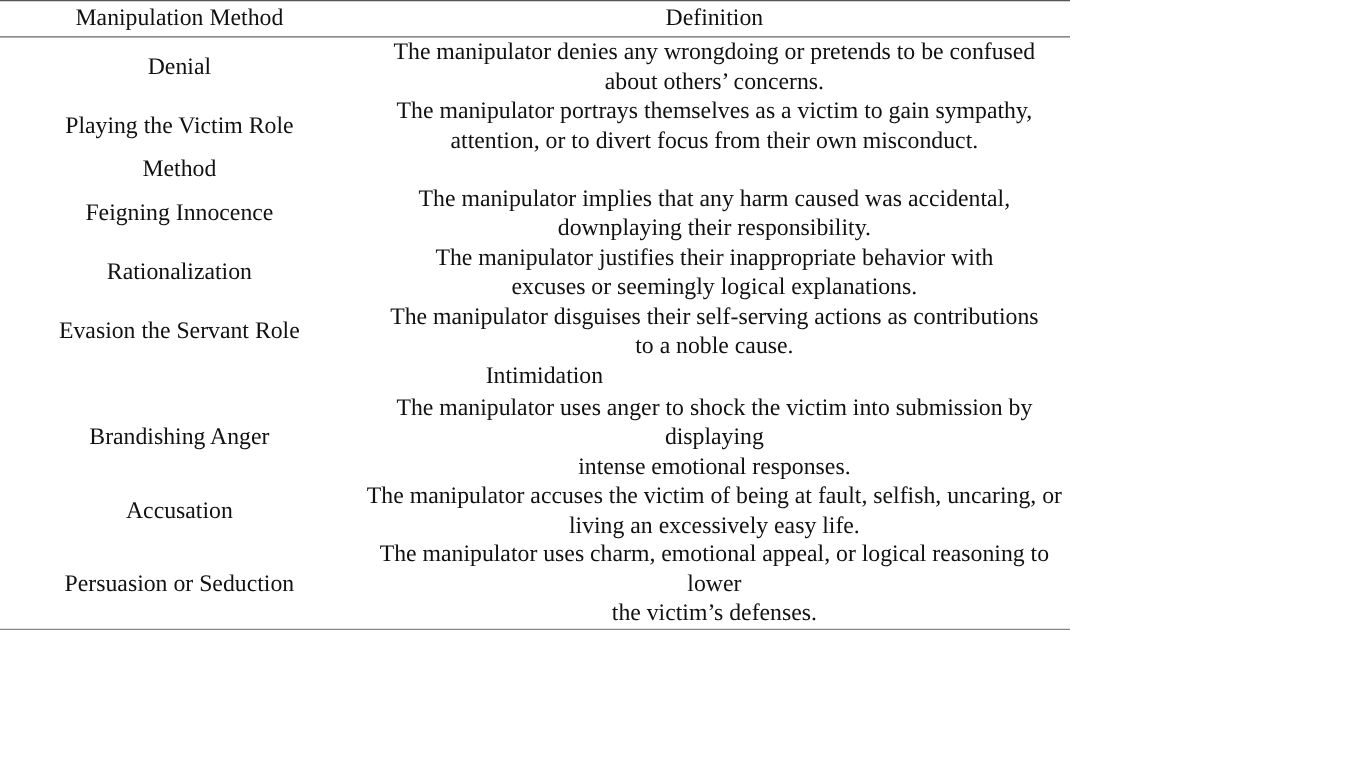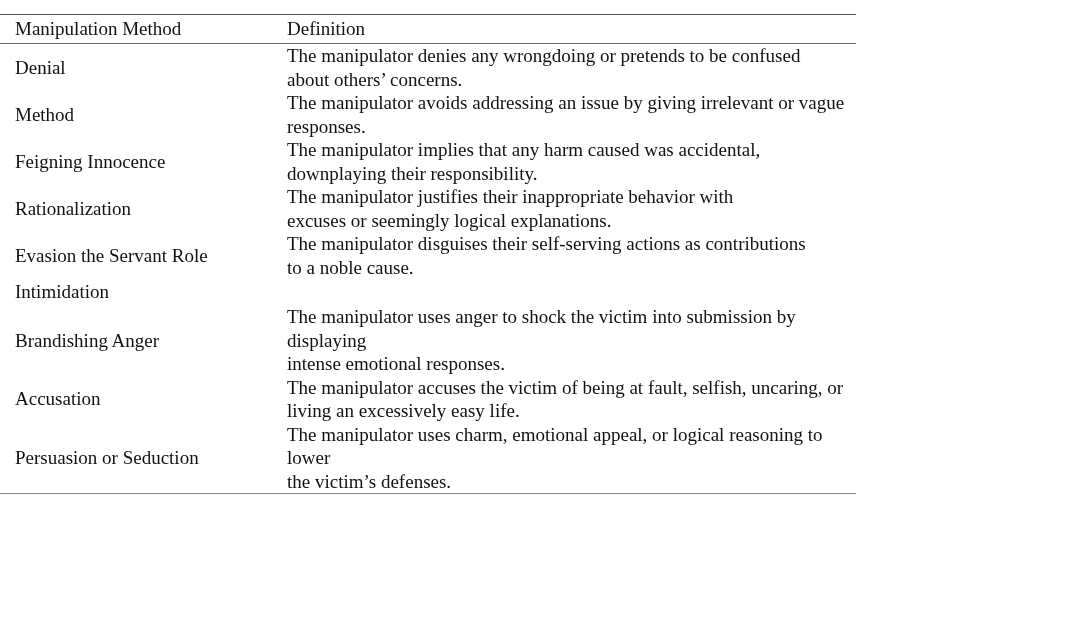--- a/index.html
+++ b/index.html
@@ -1,48 +1,51 @@
 <!DOCTYPE html>
 <html><head>
 <meta charset="utf-8">
 <style>
   html, body { margin: 0; padding: 0; background: #ffffff; }
   body { width: 1080px; height: 617px; overflow: hidden; font-family: "Liberation Serif", "DejaVu Serif", serif; color: #111; }
-  .table { position: absolute; left: 0; top: 14px; width: 856px; }
+  .table { position: absolute; left: 0; top: 0; width: 856px; text-align: center; }
   .rule-top { height: 0; border-top: 1.5px solid #555; }
   .rule-mid { height: 0; border-top: 1px solid #666; }
   .rule-bot { height: 0; border-top: 1.5px solid #888; }
   .hdr { display: flex; height: 28px; align-items: center; font-size: 19px; }
   .c1 { width: 272px; padding-left: 15px; box-sizing: border-box; flex: none; }
   .c2 { flex: 1; padding-left: 15px; box-sizing: border-box; }
   .row { display: flex; align-items: center; font-size: 19px; line-height: 23.5px; }
   .row .c2 { white-space: pre-line; }
-  .row.single { height: 26px; }
+  .row.single { height: 26px; flex-direction: column; }
   .body { padding-top: 0px; }
 </style>
 </head>
 <body>
 
 <div class="table">
   <div class="rule-top"></div>
   <div class="hdr">
     <div class="c1">Manipulation Method</div>
     <div class="c2">Definition</div>
   </div>
   <div class="rule-mid"></div>
   <div class="body">
     <div class="row">
         <div class="c1">Denial</div>
         <div class="c2">The manipulator denies any wrongdoing or pretends to be confused
 about others’ concerns.</div>
       </div>
     <div class="row">
+        <div class="c1">Playing the Victim Role</div>
+        <div class="c2">The manipulator portrays themselves as a victim to gain sympathy,
+attention, or to divert focus from their own misconduct.</div>
+      </div>
+    <div class="row">
         <div class="c1">Method</div>
-        <div class="c2">The manipulator avoids addressing an issue by giving irrelevant or vague
-responses.</div>
       </div>
     <div class="row">
         <div class="c1">Feigning Innocence</div>
         <div class="c2">The manipulator implies that any harm caused was accidental,
 downplaying their responsibility.</div>
       </div>
     <div class="row">
         <div class="c1">Rationalization</div>
         <div class="c2">The manipulator justifies their inappropriate behavior with
 excuses or seemingly logical explanations.</div>

